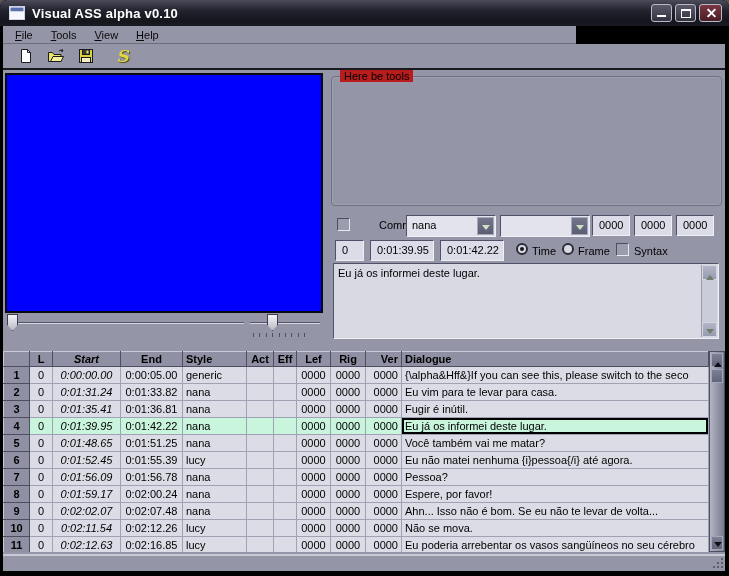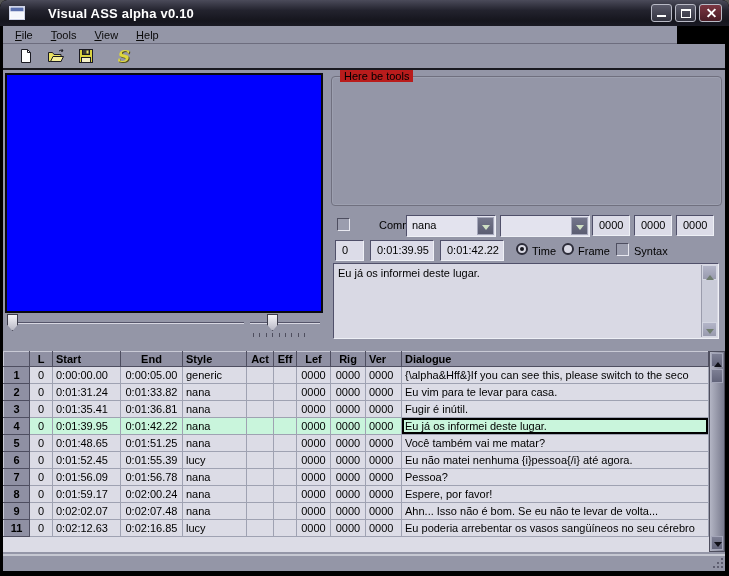--- a/index.html
+++ b/index.html
@@ -1,31 +1,31 @@
 <!DOCTYPE html>
 <html><head>
 <meta charset="utf-8">
 <style>
   html,body{margin:0;padding:0;background:#555;}
   *{box-sizing:border-box;font-family:"Liberation Sans",sans-serif;}
   .window{position:relative;width:729px;height:576px;background:#000;border-radius:7px 7px 0 0;overflow:hidden;font-size:11px;color:#000;}
   
   .titlebar{position:absolute;left:0;top:0;width:729px;height:26px;background:linear-gradient(#4b4b5a,#23232e 40%,#15151d 80%,#1a1a24);border-radius:7px 7px 0 0;display:flex;align-items:center;}
   .win-icon{width:16px;height:14px;margin:0 7px 0 9px;flex:none;}
-  .title-text{color:#fff;font-weight:bold;font-size:13px;letter-spacing:.2px;margin-left:16px;}
+  .title-text{color:#fff;font-weight:bold;font-size:13px;letter-spacing:.2px;}
   .win-btns{position:absolute;right:7px;top:4px;display:flex;gap:3px;}
   .wbtn{width:21px;height:18px;background:linear-gradient(#5a5a6a,#33333f);border:1px solid #b9bac6;border-radius:3px;position:relative;}
   .wbtn.close{background:linear-gradient(#7c3642,#4a1d26);width:23px;}
   .glyph-min{position:absolute;left:5px;bottom:4px;width:9px;height:2px;background:#fff;}
   .glyph-max{position:absolute;left:5px;top:4px;width:10px;height:9px;border:1px solid #fff;border-top-width:2px;}
   .glyph-x{position:absolute;left:50%;top:50%;width:11px;height:11px;transform:translate(-50%,-50%);}
   .glyph-x::before,.glyph-x::after{content:"";position:absolute;left:5px;top:0;width:2px;height:11px;background:#fff;}
   .glyph-x::before{transform:rotate(45deg);} .glyph-x::after{transform:rotate(-45deg);}
   
-  .menubar{position:absolute;left:3px;top:26px;width:674px;height:18px;background:#9496a7;border-bottom:1px solid #6d6d7e;display:flex;align-items:center;padding-left:3px;}
+  .menubar{position:absolute;left:3px;top:26px;width:573px;height:18px;background:#9496a7;border-bottom:1px solid #6d6d7e;display:flex;align-items:center;padding-left:3px;}
   .menu-item{padding:1px 9px;color:#0a0a0a;}
   .menu-item u{text-underline-offset:1px;}
   .toolbar{position:absolute;left:3px;top:44px;width:722px;height:26px;background:#9496a7;border-bottom:2px solid #191920;display:flex;align-items:center;gap:8px;padding-left:12px;}
   .tbtn{width:22px;height:20px;display:flex;align-items:center;justify-content:center;}
   
   .client{position:absolute;left:3px;top:70px;width:722px;height:484px;background:#9496a7;}
   .video{position:absolute;left:2px;top:3px;width:318px;height:240px;background:#0000ff;border:2px solid #0a0a10;}
   
   .slider{position:absolute;height:24px;}
   .slider .track{position:absolute;left:3px;right:3px;top:9px;height:2px;background:#55556a;border-bottom:1px solid #d7d7e2;}
@@ -56,24 +56,24 @@
   .arrow-down-l::after{content:"";position:absolute;left:3px;top:6px;border:4px solid transparent;border-top:5px solid #6f7d6f;}
   
   .gridwrap{position:absolute;left:0;top:281px;width:706px;height:201px;overflow:hidden;background:#dcdce6;}
   table.grid{border-collapse:collapse;table-layout:fixed;width:706px;}
   .grid th,.grid td{padding:0 3px;overflow:hidden;white-space:nowrap;height:17px;font-size:11px;}
   .grid thead th{height:15px;background:#8f90a3;font-weight:bold;border:1px solid;border-color:#c9cad6 #4e4e60 #4e4e60 #c9cad6;}
   .grid tbody th{background:#8f90a3;font-weight:bold;border:1px solid;border-color:#c9cad6 #4e4e60 #4e4e60 #c9cad6;}
   .grid td{background:#dcdce6;border:1px solid;border-color:#f0f1f7 #9fa2b2 #9fa2b2 #f0f1f7;}
   .grid tr.sel td{background:#c9f5dc;}
   .grid td.focus{box-shadow:inset 0 0 0 2px #000;background:#d3f8e3;}
-  .c0{width:26px;text-align:center;} .c1{width:23px;text-align:center;} .c2{width:68px;text-align:left;}
+  .c0{width:26px;text-align:center;} .c1{width:23px;text-align:center;} .c2{width:68px;text-align:center;font-style:italic;}
   .c3{width:62px;text-align:center;} .c4{width:64px;text-align:left;} .c5{width:27px;text-align:center;}
   .c6{width:23px;text-align:center;margin-left:17px;} .c7{width:34px;text-align:center;} .c8{width:35px;text-align:center;}
-  .c9{width:36px;text-align:left;} .c10{text-align:left;}
+  .c9{width:36px;text-align:right;} .c10{text-align:left;}
   
   .vscroll-dark{position:absolute;left:706px;top:281px;width:16px;height:201px;background:linear-gradient(90deg,#b3b5c4,#797b8e);border:1px solid #4e4e5e;}
   .sbtn-d{position:absolute;left:1px;width:12px;height:14px;background:linear-gradient(#7d7f94,#62647a);border:1px solid #a3a5b8;}
   .sbtn-d.up{top:1px;} .sbtn-d.down{bottom:1px;}
   .arrow-up-d::after{content:"";position:absolute;left:2px;top:4px;border:4px solid transparent;border-bottom:5px solid #101018;}
   .arrow-down-d::after{content:"";position:absolute;left:2px;top:5px;border:4px solid transparent;border-top:5px solid #101018;}
   .sthumb{position:absolute;left:1px;top:17px;width:12px;height:14px;background:linear-gradient(#7d7f94,#62647a);border:1px solid #a3a5b8;}
   
   .statusbar{position:absolute;left:3px;top:554px;width:722px;height:17px;background:#9496a7;box-shadow:inset 0 2px 0 #c6c8d2;}
   .grip{position:absolute;right:1px;bottom:2px;width:12px;height:12px;}
@@ -335,20 +335,33 @@
               <td class="c3">0:02:07.48</td>
               <td class="c4">nana</td>
               <td class="c5"></td>
               <td class="c6"></td>
               <td class="c7">0000</td>
               <td class="c8">0000</td>
               <td class="c9">0000</td>
               <td class="c10">Ahn... Isso não é bom. Se eu não te levar de volta...</td>
             </tr>
             <tr>
+              <th class="c0">10</th>
+              <td class="c1">0</td>
+              <td class="c2">0:02:11.54</td>
+              <td class="c3">0:02:12.26</td>
+              <td class="c4">lucy</td>
+              <td class="c5"></td>
+              <td class="c6"></td>
+              <td class="c7">0000</td>
+              <td class="c8">0000</td>
+              <td class="c9">0000</td>
+              <td class="c10">Não se mova.</td>
+            </tr>
+            <tr>
               <th class="c0">11</th>
               <td class="c1">0</td>
               <td class="c2">0:02:12.63</td>
               <td class="c3">0:02:16.85</td>
               <td class="c4">lucy</td>
               <td class="c5"></td>
               <td class="c6"></td>
               <td class="c7">0000</td>
               <td class="c8">0000</td>
               <td class="c9">0000</td>

